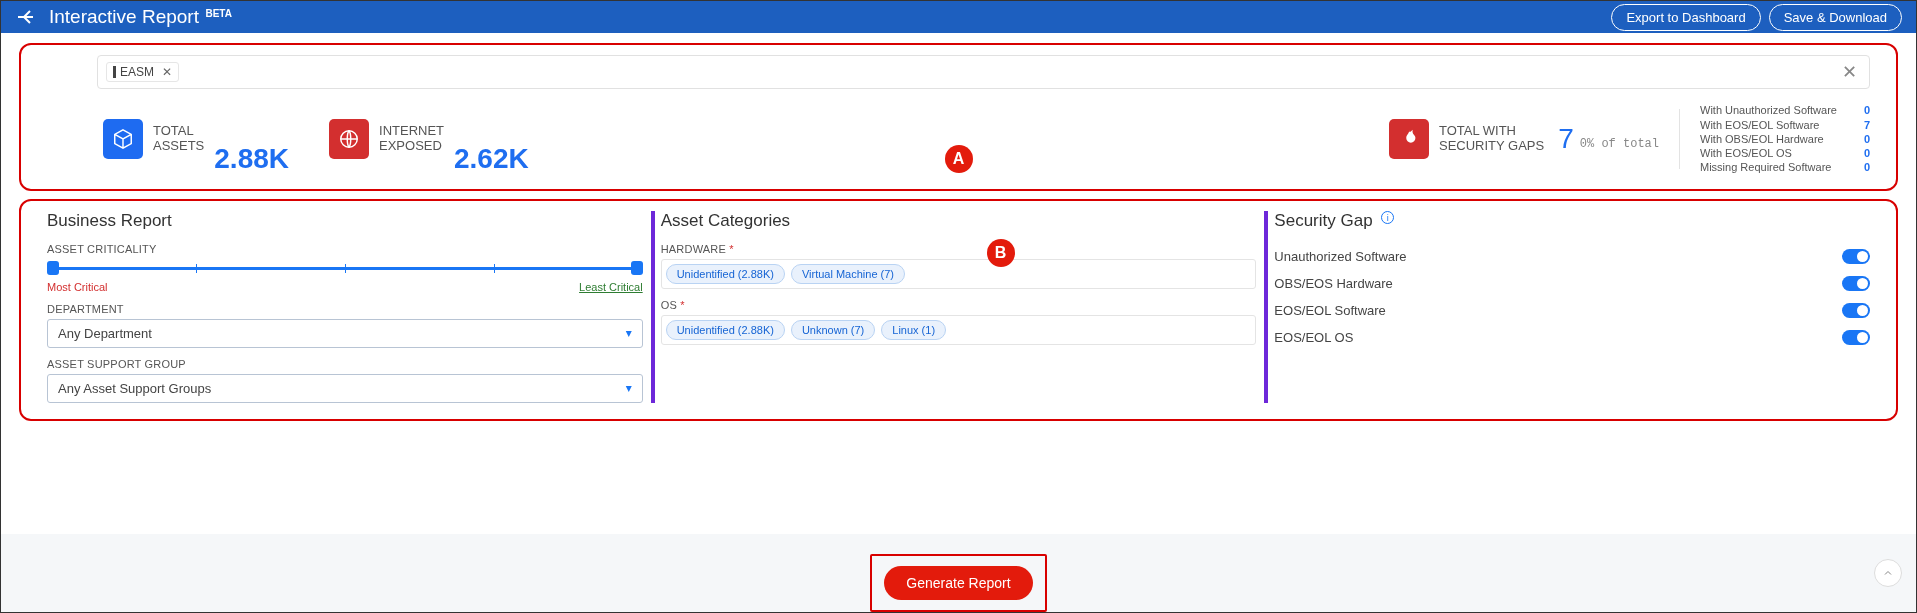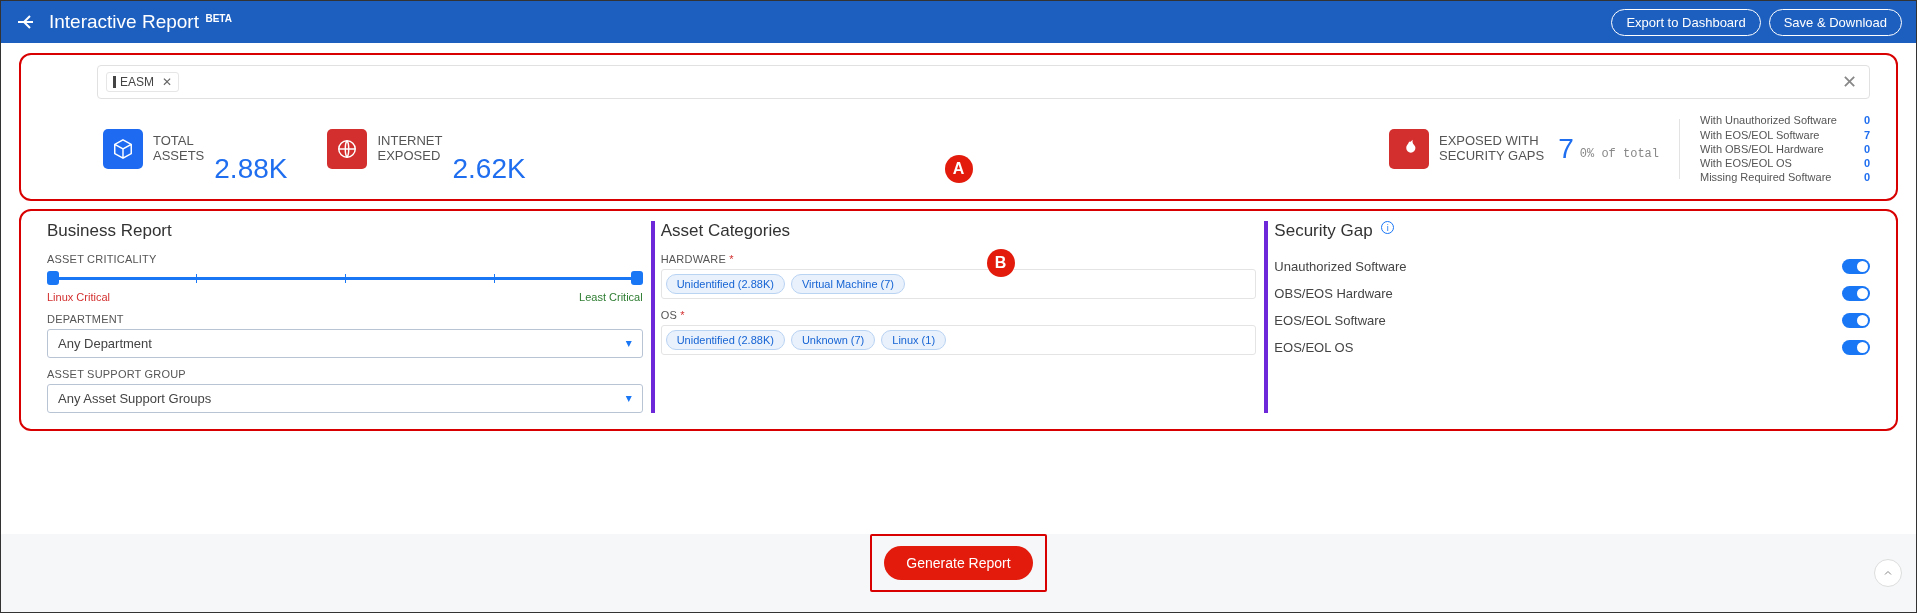--- a/index.html
+++ b/index.html
@@ -7,21 +7,21 @@
     font-family: -apple-system, BlinkMacSystemFont, "Segoe UI", Arial, sans-serif;
     background: #ffffff;
     width: 1917px;
     height: 613px;
     border: 1px solid #333;
     overflow: hidden;
     position: relative;
   }
   .header {
     background: #1d5fbf;
-    height: 42px;
+    height: 32px;
     display: flex;
     align-items: center;
     padding: 12px 14px;
     color: #fff;
   }
   .back-arrow { width: 24px; height: 24px; cursor: pointer; margin-right: 10px; }
   .header-title { font-size: 19px; font-weight: 400; }
   .beta { font-size: 10px; font-weight: 600; vertical-align: super; margin-left: 2px; }
   .header-spacer { flex: 1; }
   .header-btn {
@@ -73,21 +73,21 @@
   }
   .stat-icon {
     width: 40px; height: 40px;
     border-radius: 5px;
     display: flex; align-items: center; justify-content: center;
     margin-right: 10px;
   }
   .stat-icon.blue { background: #1e6bf1; }
   .stat-icon.red { background: #d32f2f; }
   .stat-label { font-size: 13px; color: #555; line-height: 1.15; margin-right: 10px; }
-  .stat-value { font-size: 28px; color: #1f6ef0; font-weight: 400; margin-top: 40px; }
+  .stat-value { font-size: 28px; color: #1f6ef0; font-weight: 700; margin-top: 40px; }
   .stat-block { display: flex; align-items: center; margin-right: 40px; }
   .stats-spacer { flex: 1; }
   .gaps-block { display: flex; align-items: center; }
   .gaps-label { font-size: 13px; color: #555; line-height: 1.15; margin-right: 14px; }
   .gaps-value { font-size: 28px; color: #1f6ef0; font-weight: 500; margin-right: 6px; }
   .gaps-sub { font-size: 12px; color: #888; padding-top: 10px; font-family: Liberation Mono, monospace; }
   .gaps-divider { width: 1px; height: 60px; background: #e3e3e3; margin: 0 20px; }
   .gaps-list { font-size: 11px; color: #555; }
   .gaps-list-row { display: flex; justify-content: space-between; min-width: 170px; line-height: 1.3; }
   .gaps-list-row .v { color: #1f6ef0; font-weight: 600; margin-left: 16px; }
@@ -127,21 +127,21 @@
   }
   .slider-handle {
     position: absolute; top: 2px;
     width: 12px; height: 14px;
     background: #1976f5;
     border-radius: 3px;
     cursor: pointer;
   }
   .crit-labels { display: flex; justify-content: space-between; font-size: 11px; margin-top: 0px; }
   .crit-labels .most { color: #d32f2f; }
-  .crit-labels .least { color: #2e7d32; }
+  .crit-labels .least { color: #2e7d32; text-decoration: underline; }
   .select {
     width: 100%;
     border: 1px solid #b8c4d4;
     border-radius: 3px;
     padding: 6px 10px;
     font-size: 13px;
     color: #444;
     display: flex;
     justify-content: space-between;
     align-items: flex-start;
@@ -190,21 +190,21 @@
     background: #e31b0c; color: #fff; font-weight: 600;
     display: flex; align-items: center; justify-content: center;
     font-size: 16px;
   }
   .footer {
     position: absolute;
     left: 0; right: 0; bottom: 0;
     height: 78px;
     background: #f5f7f9;
     display: flex;
-    align-items: flex-start;
+    align-items: flex-end;
     justify-content: center;
   }
   .gen-wrap {
     border: 2px solid #d80000;
     padding: 10px 12px;
     border-radius: 2px;
   }
   .gen-btn {
     background: #e31b0c;
     color: #fff;
@@ -276,21 +276,21 @@
       </div>
 
       <div class="stats-spacer"></div>
 
       <div class="gaps-block">
         <div class="stat-icon red">
           <svg width="22" height="22" viewBox="0 0 24 24" fill="#fff">
               <path d="M12 2c1 4-3 5-3 9a5 5 0 0010 0c0-4-4-3-3-9-2 2-4 4-4 0z"></path>
             </svg>
         </div>
-        <div class="gaps-label"><span>EXPOSED WITH</span><br><span>SECURITY GAPS</span></div>
+        <div class="gaps-label"><span>TOTAL WITH</span><br><span>SECURITY GAPS</span></div>
         <div class="gaps-value">7</div>
         <div class="gaps-sub">0% of total</div>
         <div class="gaps-divider"></div>
         <div class="gaps-list">
           <div class="gaps-list-row">
               <span>With Unauthorized Software</span>
               <span class="v">0</span>
             </div>
           <div class="gaps-list-row">
               <span>With EOS/EOL Software</span>
@@ -322,21 +322,21 @@
       <div class="sub-label">ASSET CRITICALITY</div>
       <div class="slider-track">
         <div class="slider-line"></div>
         <div class="slider-tick" style="left:25%"></div>
         <div class="slider-tick" style="left:50%"></div>
         <div class="slider-tick" style="left:75%"></div>
         <div class="slider-handle" style="left:0"></div>
         <div class="slider-handle" style="right:0"></div>
       </div>
       <div class="crit-labels">
-        <span class="most">Linux Critical</span>
+        <span class="most">Most Critical</span>
         <span class="least">Least Critical</span>
       </div>
       <div class="sub-label">DEPARTMENT</div>
       <div class="select">
         <span>Any Department</span>
         <span class="chev">▾</span>
       </div>
       <div class="sub-label">ASSET SUPPORT GROUP</div>
       <div class="select">
         <span>Any Asset Support Groups</span>

